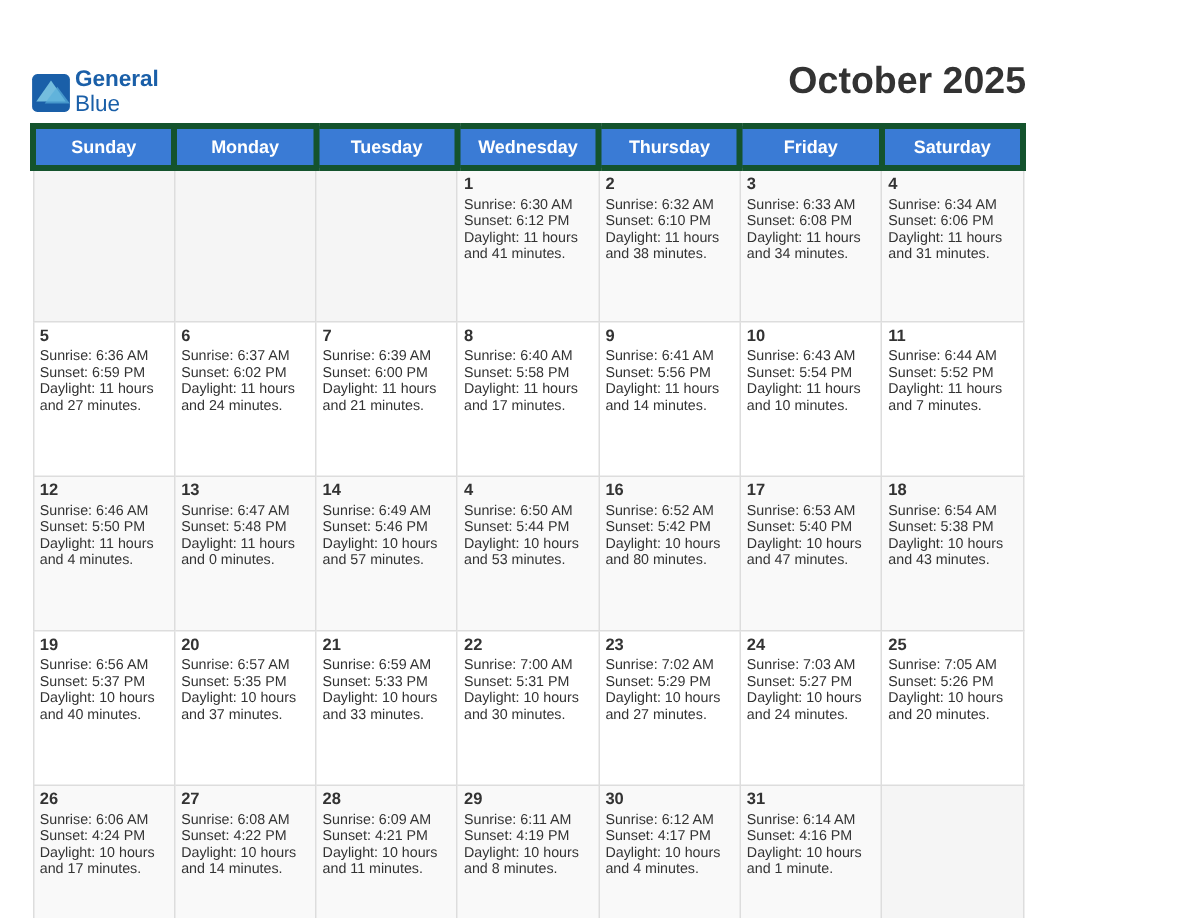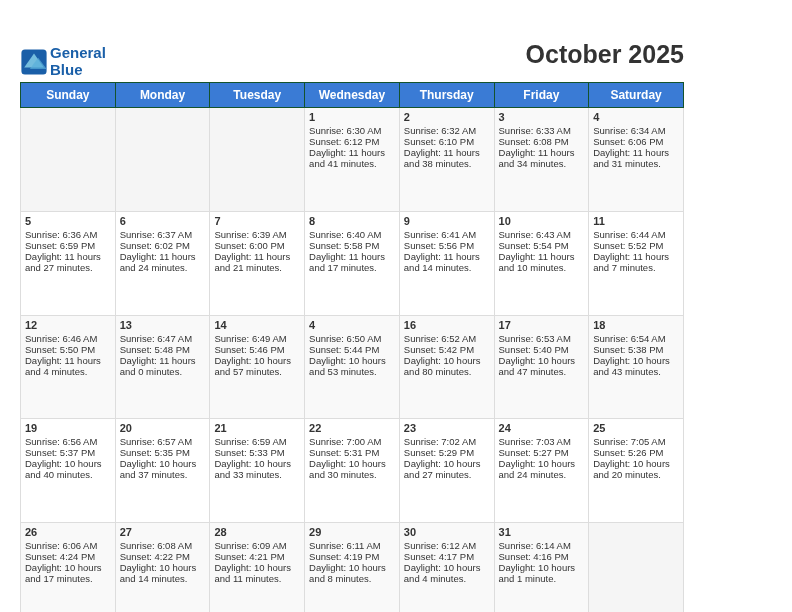--- a/index.html
+++ b/index.html
@@ -55,21 +55,21 @@
       width: 100%;
       table-layout: fixed;
     }
     .calendar th {
       background-color: #3a7bd5;
       color: #fff;
       text-align: center;
       font-size: 12px;
       font-weight: bold;
       padding: 5px 2px;
-      border: 1px solid #14532d;
+      border: 4px solid #14532d;
     }
     .calendar td {
       vertical-align: top;
       border: 1px solid #ddd;
       padding: 3px 4px;
       font-size: 9.5px;
       color: #333;
       height: 80px;
       background: #fff;
     }
@@ -96,21 +96,21 @@
 <div class="page">
   <div class="header">
     <div class="logo">
       <svg class="logo-icon" viewBox="0 0 40 40">
         <rect x="2" y="2" width="36" height="36" rx="5" fill="#1a5fa8"></rect>
         <polygon points="20,8 34,28 6,28" fill="#7ec8e3" opacity="0.9"></polygon>
         <polygon points="26,14 38,30 14,30" fill="#5aafda" opacity="0.7"></polygon>
       </svg>
       <div>
         <div style="font-size:15px;font-weight:bold;color:#1a5fa8;line-height:1.1;">General</div>
-        <div style="font-size:15px;font-weight:bold;color:#1a5fa8;line-height:1.1;">Blue</div>
+        <div style="font-size:15px;font-weight:normal;color:#1a5fa8;line-height:1.1;">Blue</div>
       </div>
     </div>
     <div class="title-block">
       <div class="month-title">October 2025</div>
     </div>
   </div>
 
   <table class="calendar">
     <thead>
       <tr>

